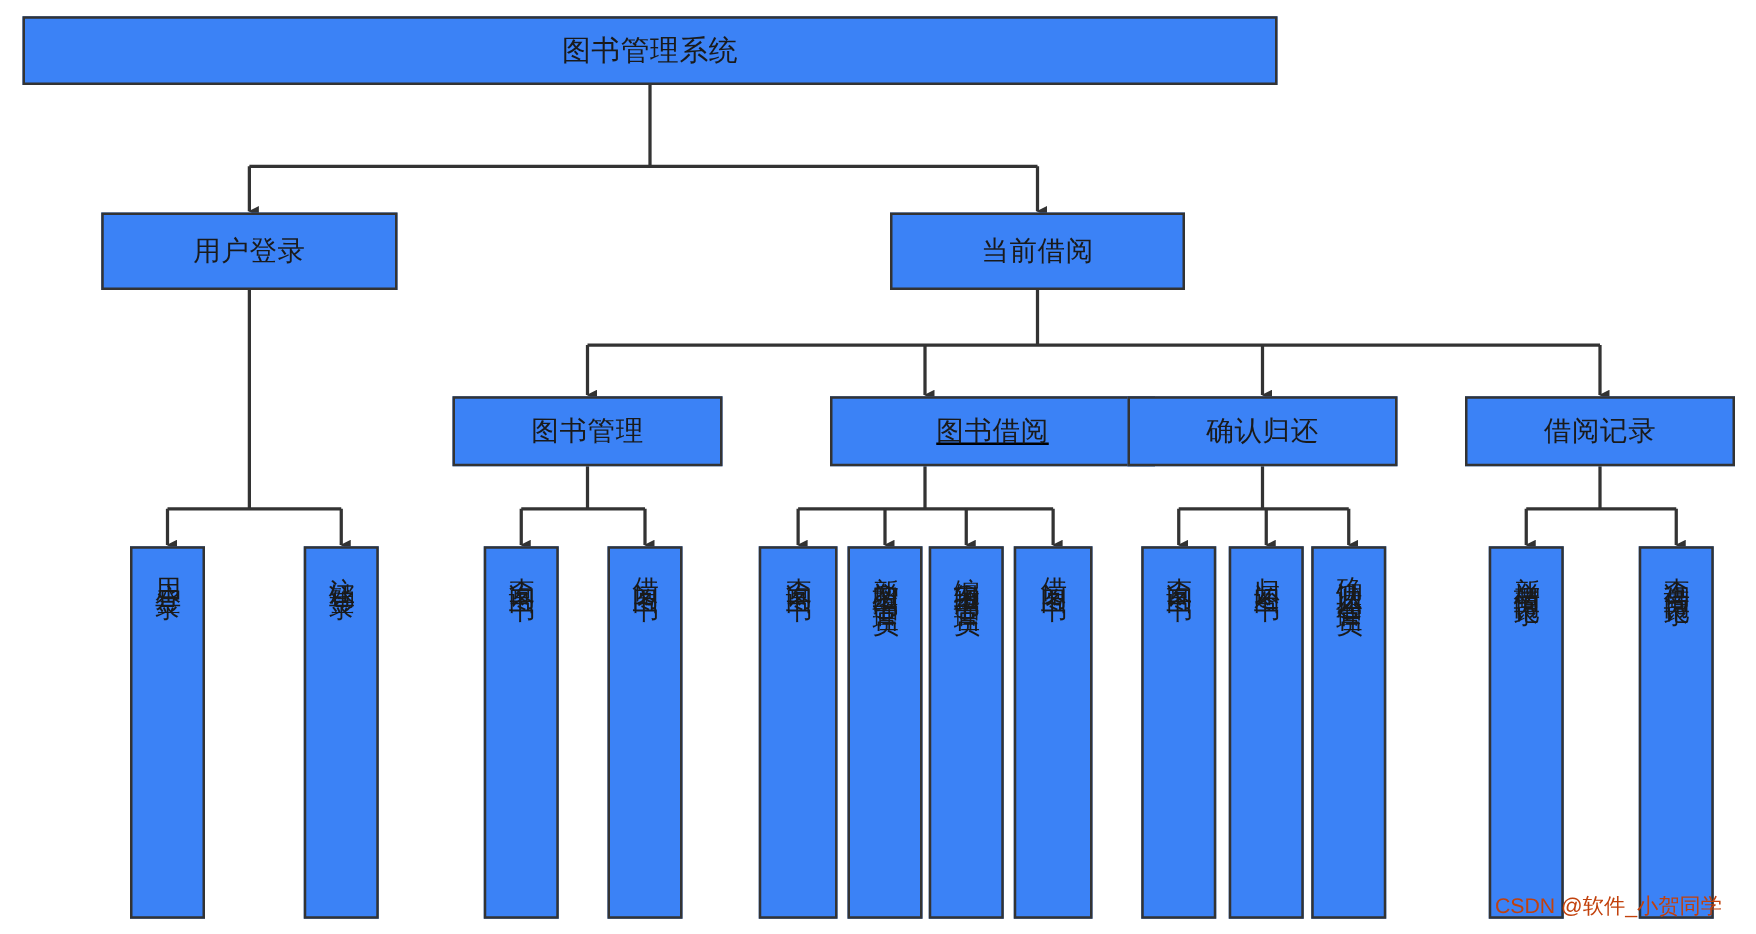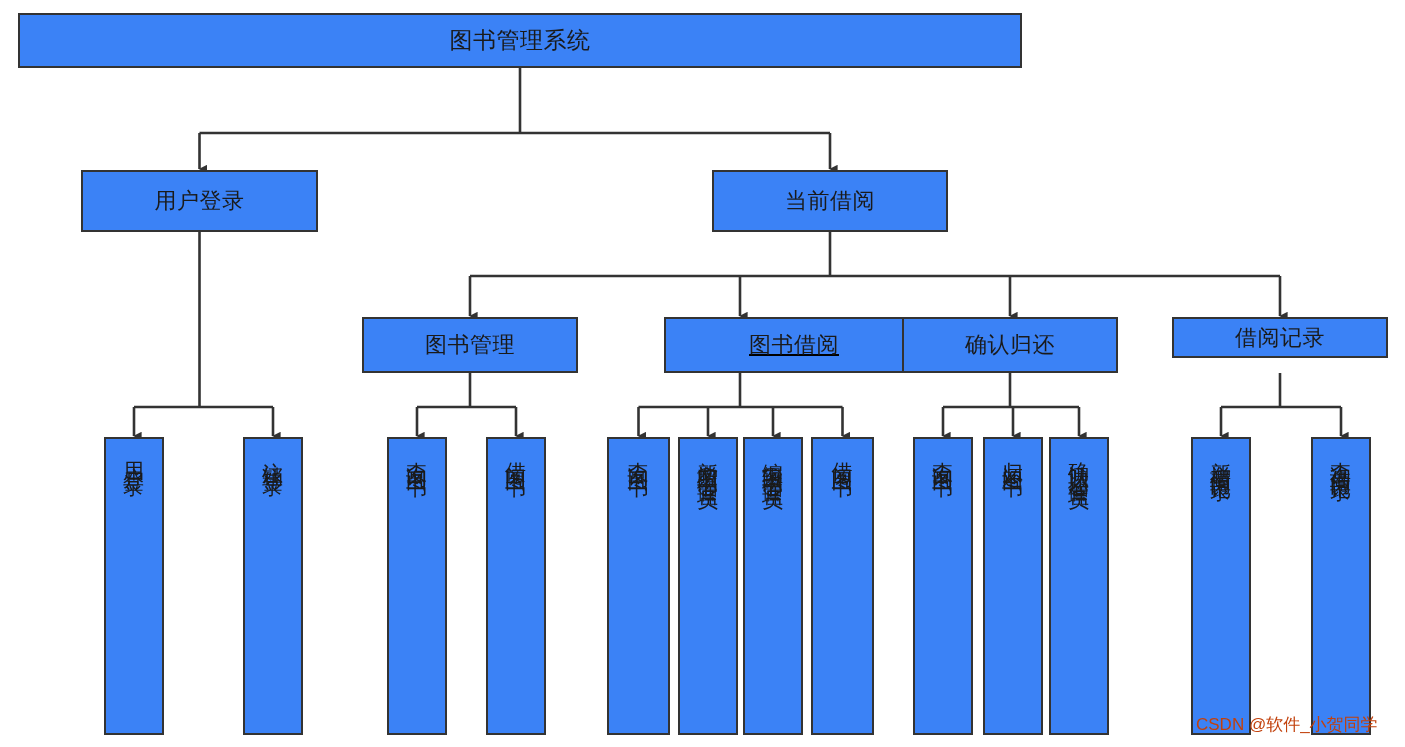--- a/index.html
+++ b/index.html
@@ -135,21 +135,21 @@
       </div>
       <div class="node horiz" style="left: 362px; top: 317px; width: 216px; height: 56px;">
         <span class="node-label">图书管理</span>
       </div>
       <div class="node horiz" style="left: 664px; top: 317px; width: 260px; height: 56px; text-decoration: underline;">
         <span class="node-label">图书借阅</span>
       </div>
       <div class="node horiz" style="left: 902px; top: 317px; width: 216px; height: 56px;">
         <span class="node-label">确认归还</span>
       </div>
-      <div class="node horiz" style="left: 1172px; top: 317px; width: 216px; height: 41px;">
+      <div class="node horiz" style="left: 1172px; top: 317px; width: 216px; height: 56px;">
         <span class="node-label">借阅记录</span>
       </div>
       <div class="node vert" style="left: 104px; top: 437px; width: 60px; height: 298px;">
         <span class="node-label">用户登录</span>
       </div>
       <div class="node vert" style="left: 243px; top: 437px; width: 60px; height: 298px;">
         <span class="node-label">注销登录</span>
       </div>
       <div class="node vert" style="left: 387px; top: 437px; width: 60px; height: 298px;">
         <span class="node-label">查询图书</span>

